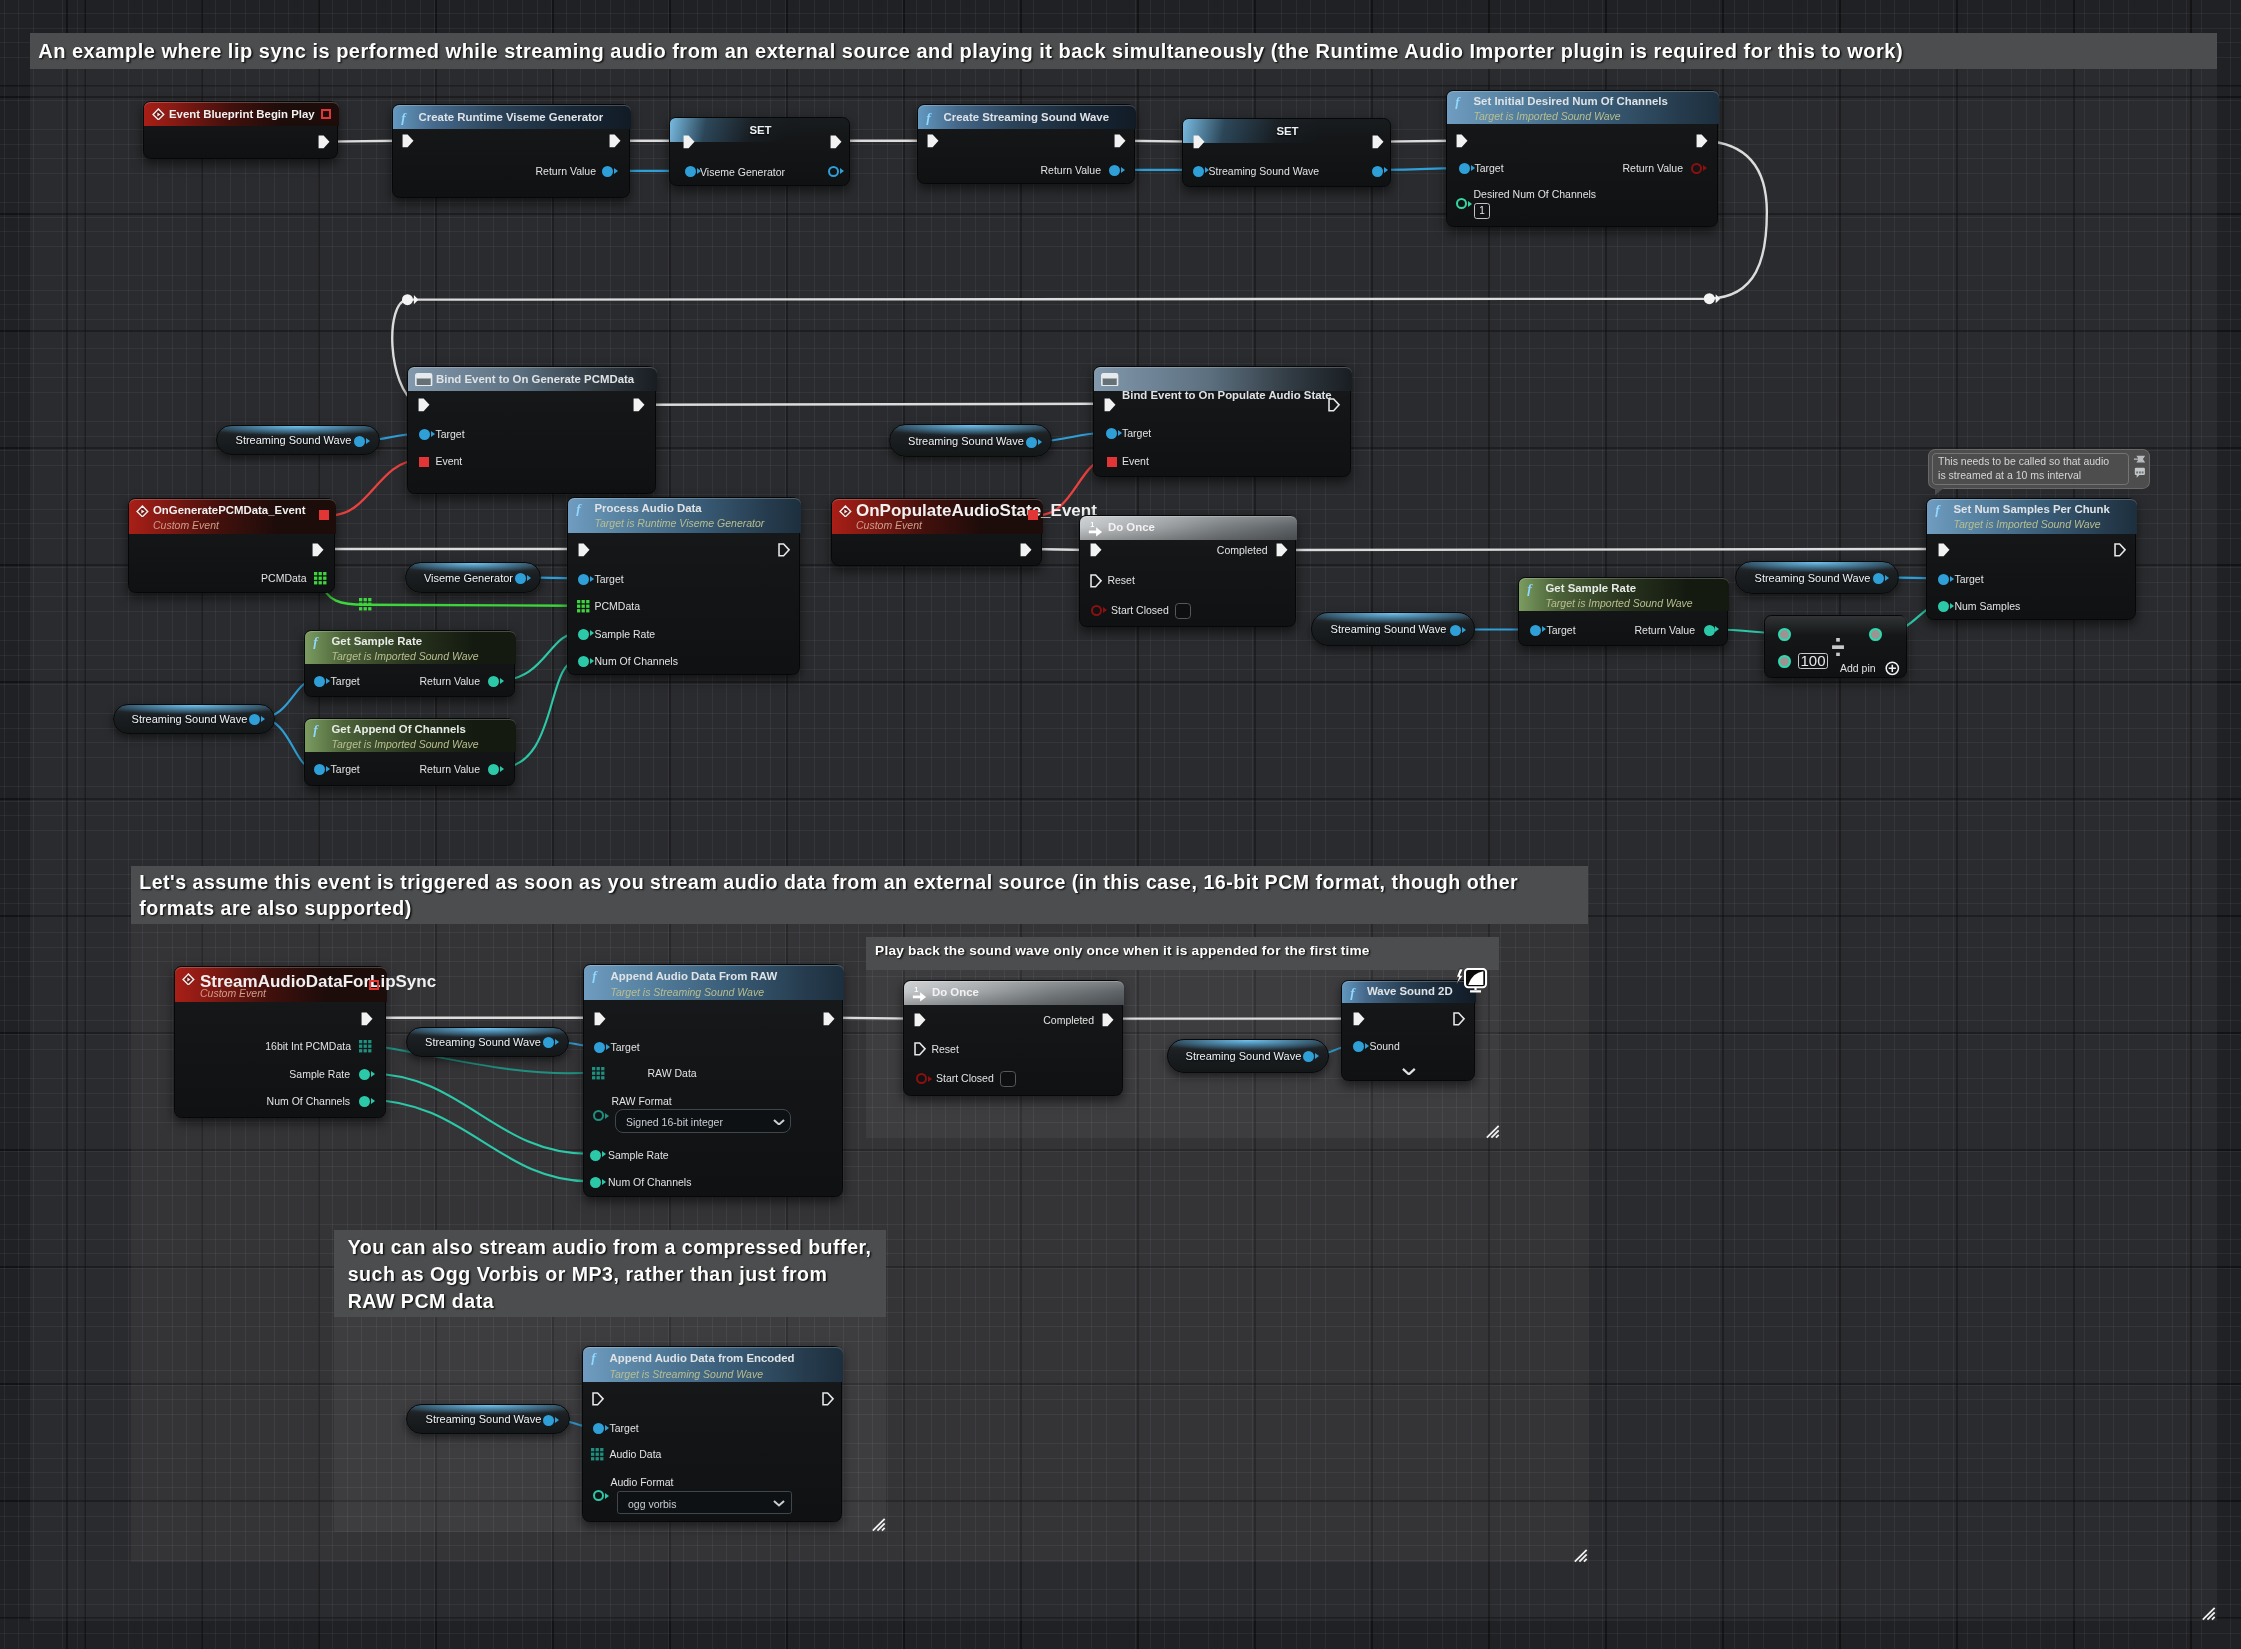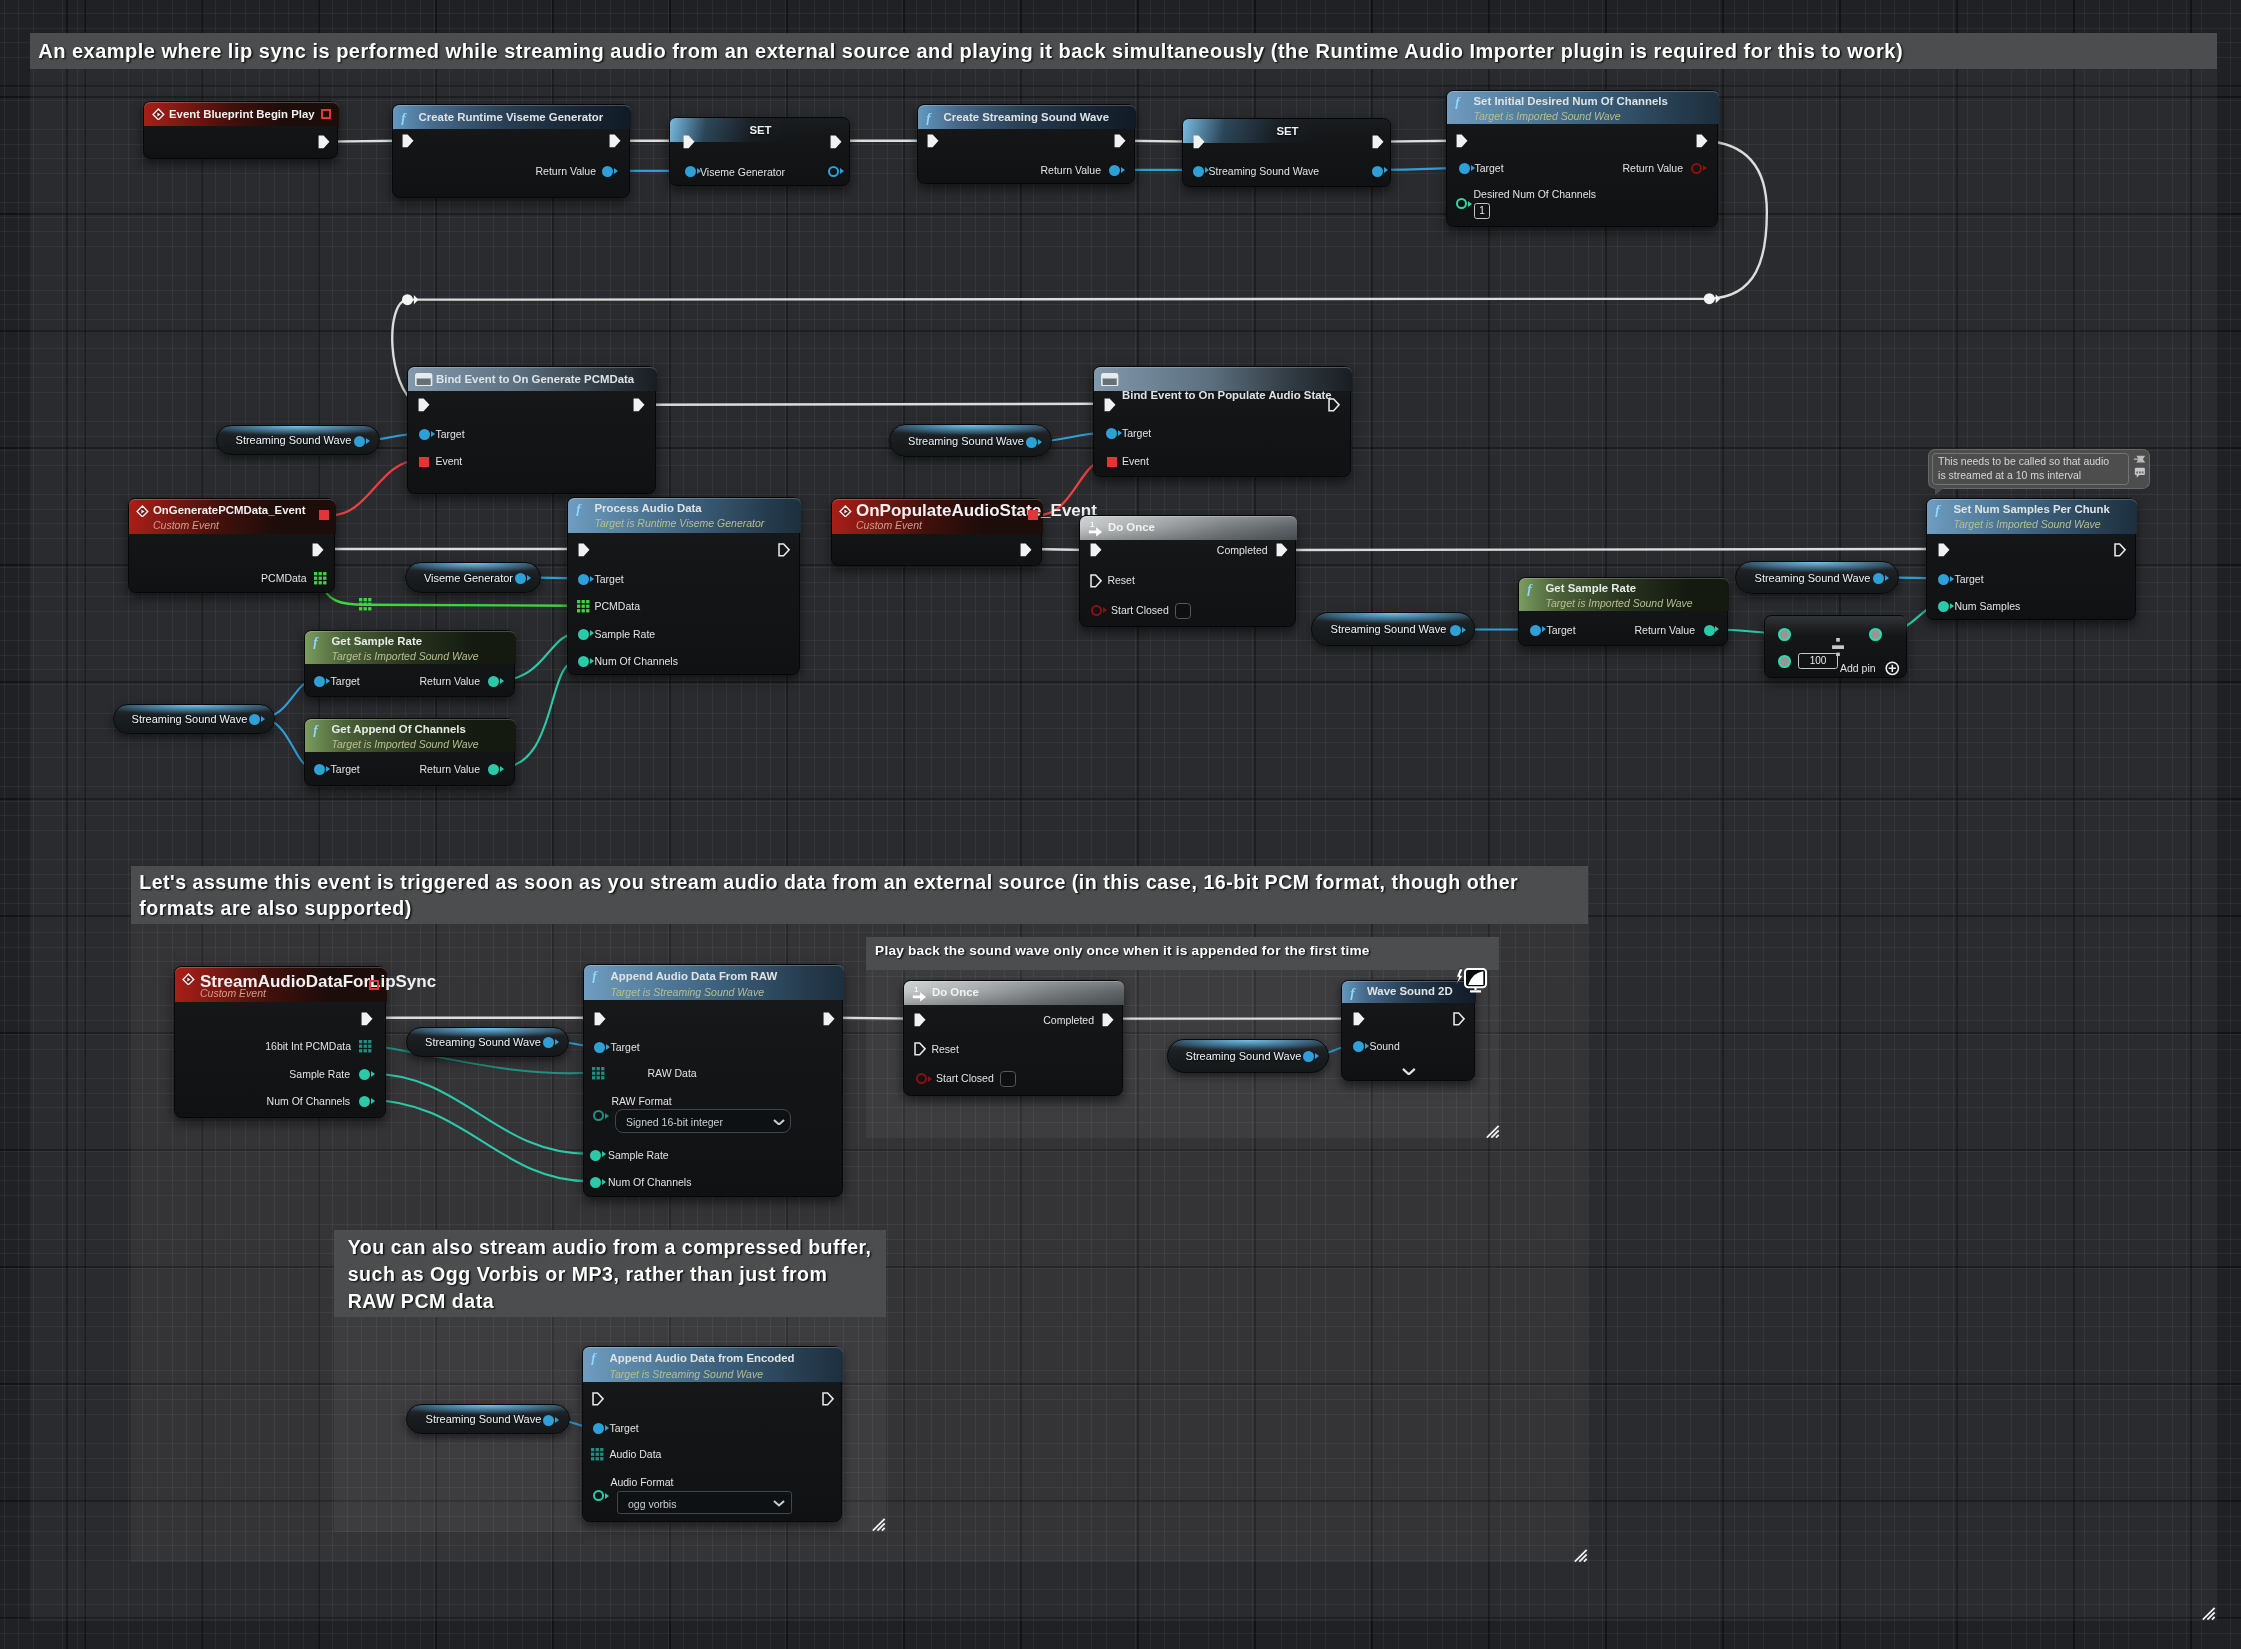--- a/index.html
+++ b/index.html
@@ -390,21 +390,21 @@
   </div>
 <div style="position:absolute;left:1735px;top:561px;width:164px;height:33px;border-radius:16.4px;background:radial-gradient(ellipse 78% 42% at 50% 1%,rgba(110,195,240,0.98) 0%,rgba(75,140,180,0.55) 52%,rgba(40,60,75,0.15) 78%,transparent 92%),linear-gradient(180deg,#232729 0%,#1a1e21 45%,#141718 100%);border:0.9px solid #08090a;box-shadow:0 3.7px 8.2px rgba(0,0,0,0.5);box-sizing:border-box">
     <div style="position:absolute;left:5.5px;right:14.6px;top:0;bottom:0;display:flex;align-items:center;justify-content:center;font-size:11px;color:#eef2f4;text-shadow:0 0.9px 1.8px rgba(0,0,0,0.8)">Streaming Sound Wave</div>
     <div style="position:absolute;left:137px;top:11px;width:11px;height:11px;border-radius:50%;background:#2f9fd8"></div>
     <div style="position:absolute;left:149px;top:12.8px;width:0;height:0;border-left:4.6px solid #2f9fd8;border-top:3.7px solid transparent;border-bottom:3.7px solid transparent"></div>
   </div>
 <div style="position:absolute;left:1764px;top:615px;width:143px;height:63px;background:linear-gradient(180deg,#191c1e 0%,#141618 30%,#0f1113 100%);border:0.9px solid #060708;border-radius:7.3px;box-shadow:0 4.6px 11px rgba(0,0,0,0.55);box-sizing:border-box">
     <div style="position:absolute;left:0;top:0;width:143px;height:20px;border-radius:6.4px 6.4px 0 0;background:linear-gradient(180deg,rgba(255,255,255,0.10),rgba(255,255,255,0))"></div>
     <div style="position:absolute;left:12.8px;top:12px;width:12.8px;height:12.8px;border-radius:50%;border:2.7px solid #2adcb0;background:#9d9393;box-sizing:border-box"></div>
     <div style="position:absolute;left:12.8px;top:39px;width:12.8px;height:12.8px;border-radius:50%;border:2.7px solid #2adcb0;background:#9d9393;box-sizing:border-box"></div>
-    <div style="position:absolute;left:33px;top:37px;width:40px;height:16.4px;border:1.3px solid #c8c8c8;border-radius:2.7px;box-sizing:border-box;text-align:center;font-size:10px;line-height:13.7px;color:#e8e8e8">100</div>
+    <div style="position:absolute;left:33px;top:37px;width:30px;height:16.4px;border:1.3px solid #c8c8c8;border-radius:2.7px;box-sizing:border-box;text-align:center;font-size:15px;line-height:13.7px;color:#e8e8e8">100</div>
     <svg style="position:absolute;left:67px;top:22px" width="12" height="18.3" viewBox="0 0 13 20">
       <rect x="4.5" y="0" width="4" height="4" fill="#c9c9c9"></rect>
       <rect x="0" y="8" width="13" height="4" fill="#c9c9c9"></rect>
       <rect x="4.5" y="16" width="4" height="4" fill="#c9c9c9"></rect>
     </svg>
     <div style="position:absolute;left:104px;top:12px;width:12.8px;height:12.8px;border-radius:50%;border:2.7px solid #2adcb0;background:#9d9393;box-sizing:border-box"></div>
     <div style="position:absolute;top:46px;font-size:10.5px;color:#e2e2e2;white-space:nowrap;left:75px;">Add pin</div>
     <svg style="position:absolute;left:120px;top:45px" width="14.6" height="14.6" viewBox="0 0 16 16">
       <circle cx="8" cy="8" r="6.7" fill="none" stroke="#f0f0f0" stroke-width="1.7"></circle>
       <path d="M8 4 V12 M4 8 H12" stroke="#f0f0f0" stroke-width="1.7"></path>

